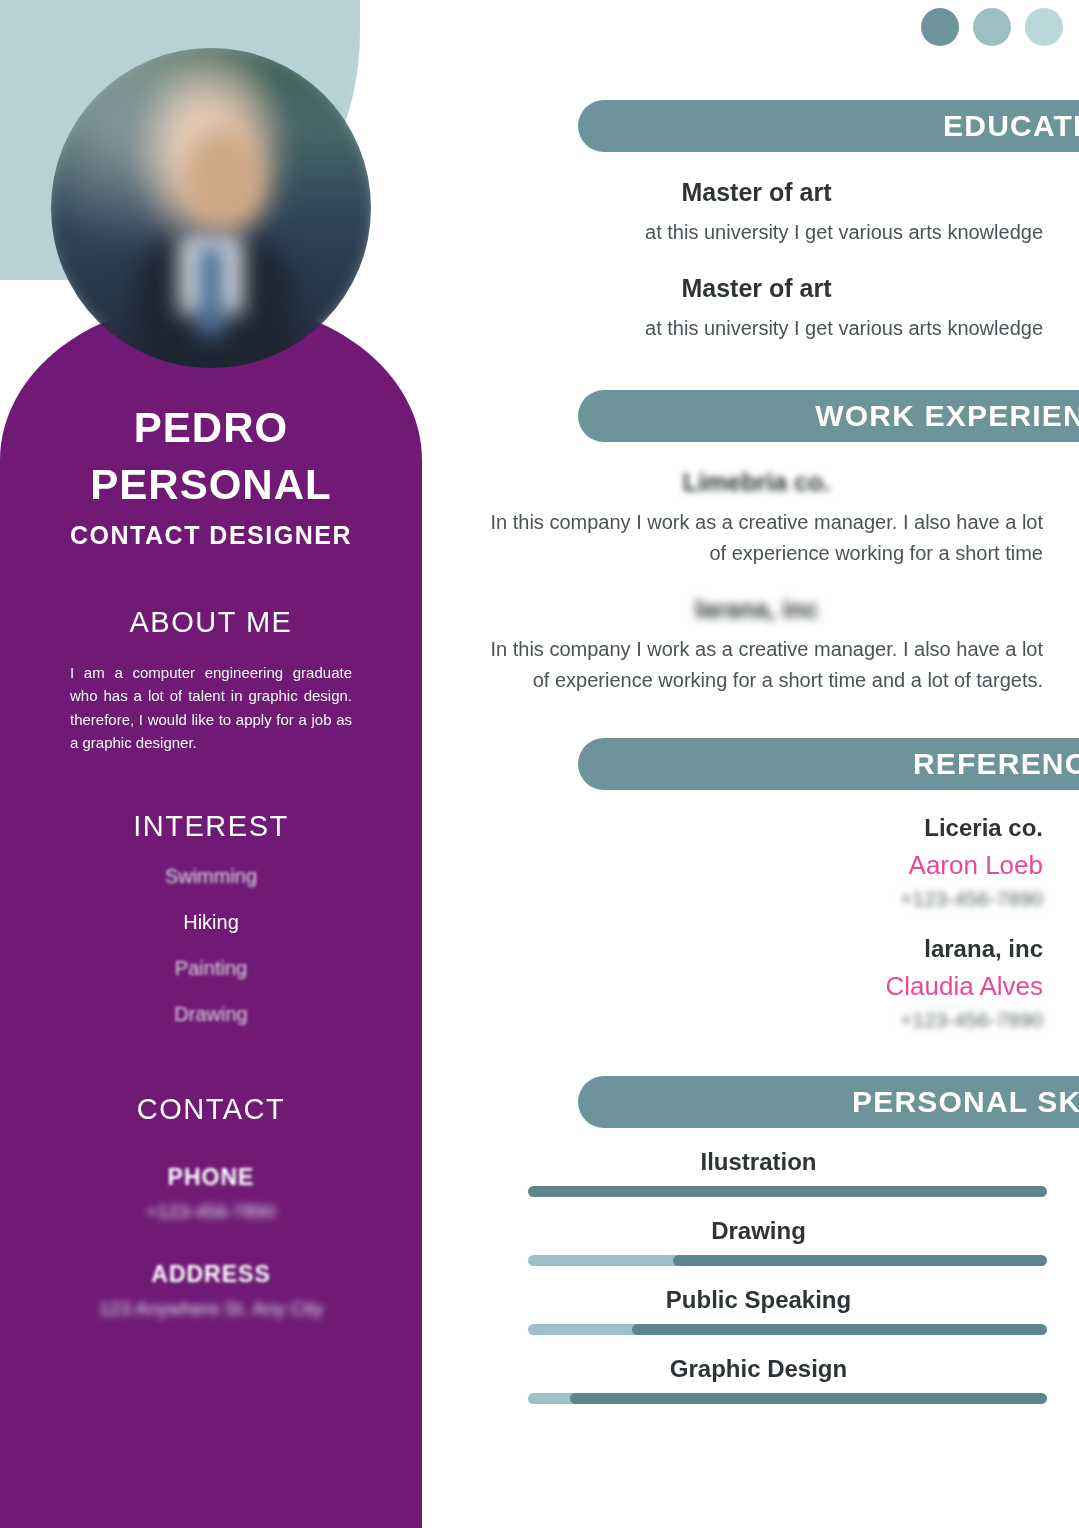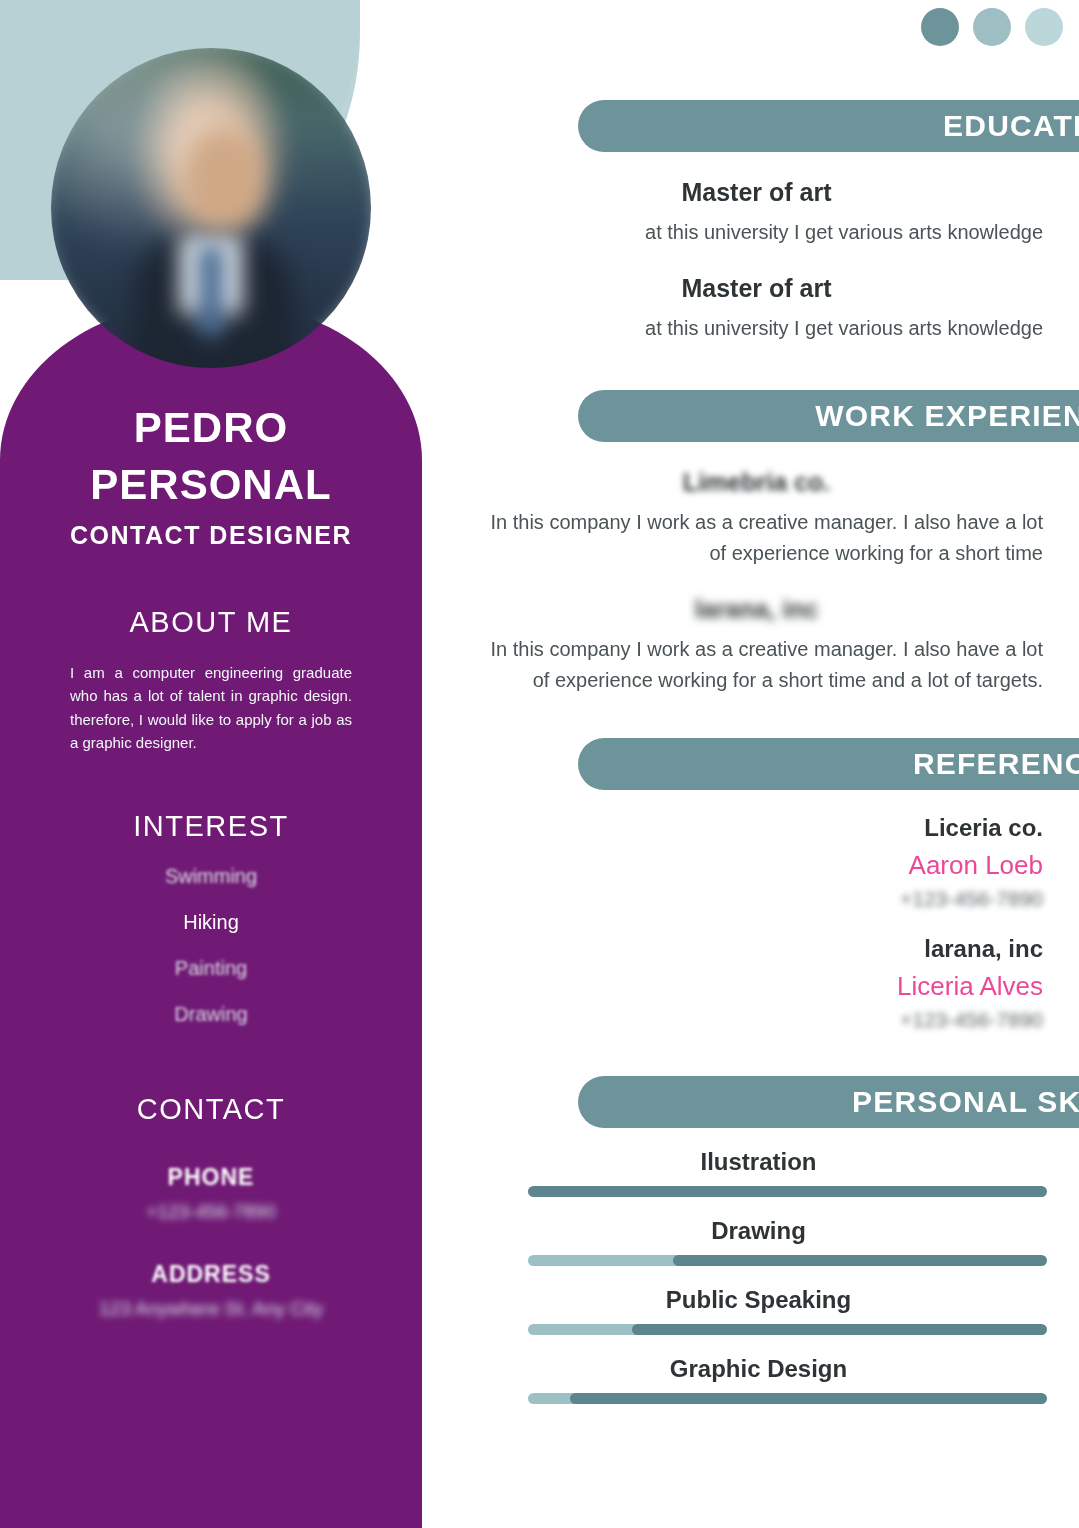--- a/index.html
+++ b/index.html
@@ -358,21 +358,21 @@
     <div class="band band-ref">
       <span>REFERENCES</span>
     </div>
     <div class="r-block">
       <div class="ref-company sharpish">Liceria co.</div>
       <div class="ref-name">Aaron Loeb</div>
       <div class="ref-phone">+123-456-7890</div>
     </div>
     <div class="r-block">
       <div class="ref-company sharpish">larana, inc</div>
-      <div class="ref-name">Liceria Alves</div>
+      <div class="ref-name">Claudia Alves</div>
       <div class="ref-phone">+123-456-7890</div>
     </div>
 
     <div class="band band-skill">
       <span>PERSONAL SKILL</span>
     </div>
 
     <div class="skill-row">
       <div class="skill-label">Ilustration</div>
       <div class="bar">

